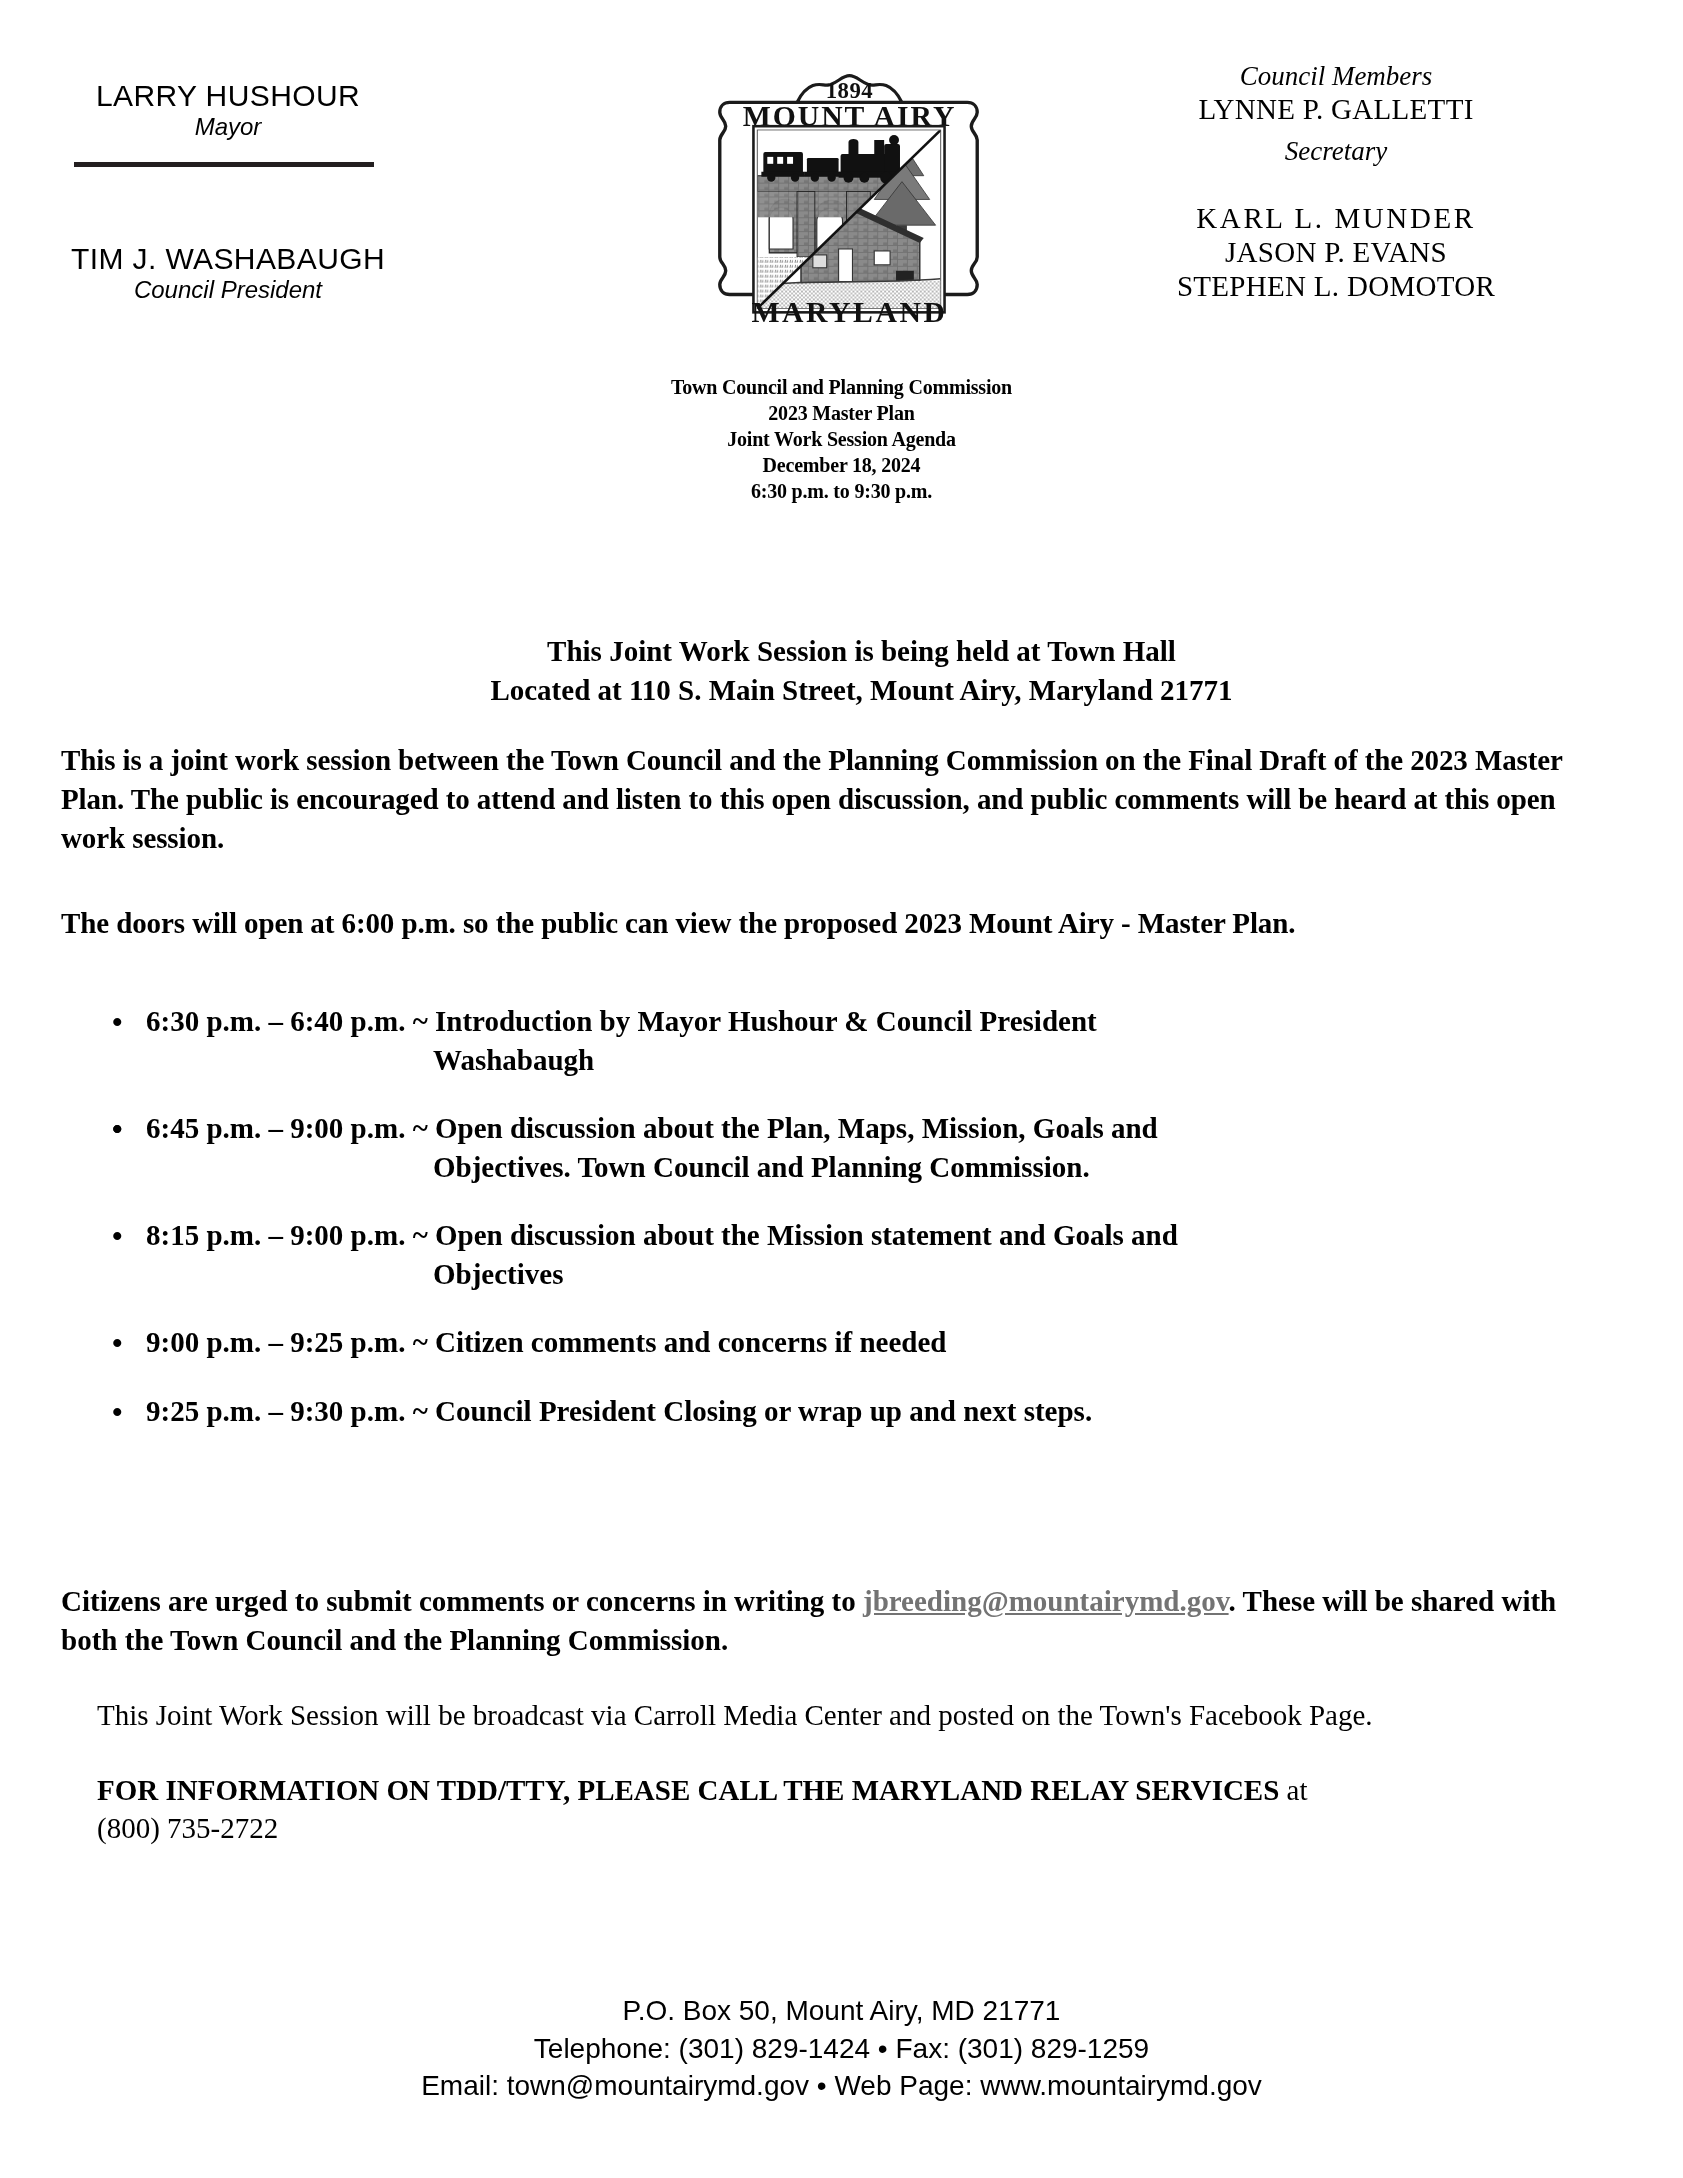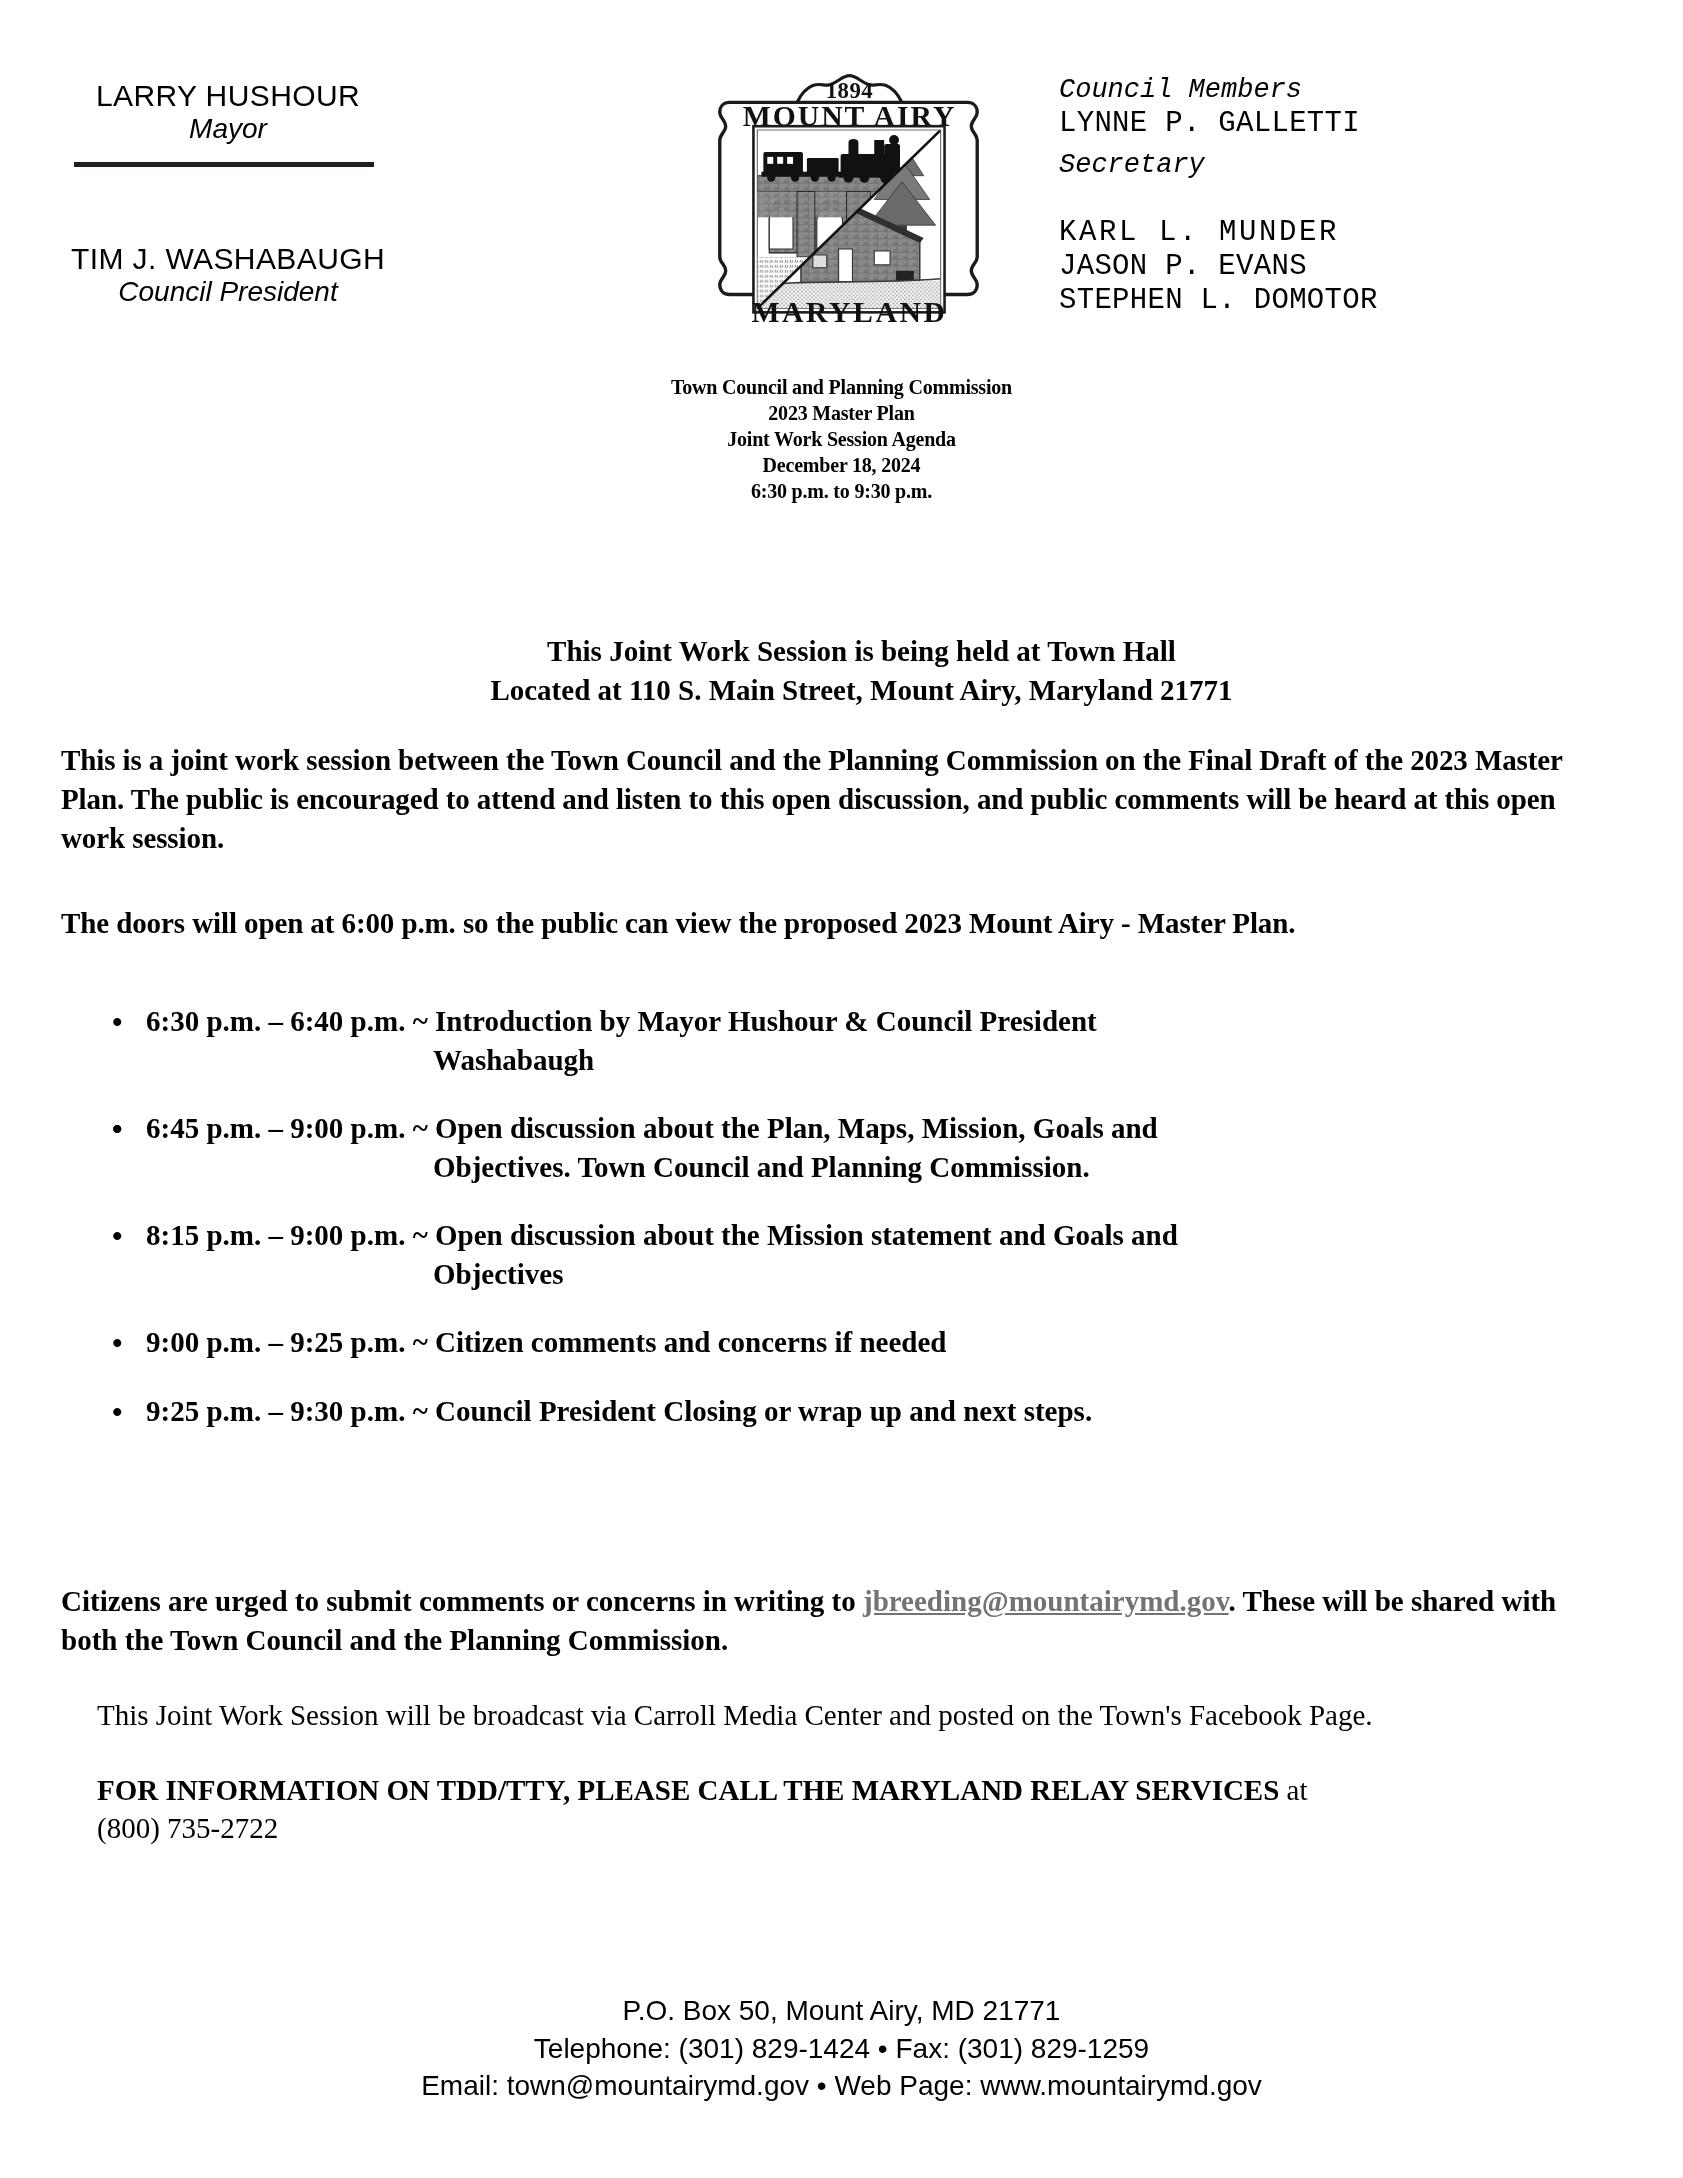--- a/index.html
+++ b/index.html
@@ -32,21 +32,21 @@
     text-align: center;
     font-family: "Liberation Sans", sans-serif;
   }
   .lh-left .name {
     font-size: 30px;
     letter-spacing: 0.4px;
     line-height: 1.12;
     margin-top: 12px;
   }
   .lh-left .role {
-    font-size: 28px;
+    font-size: 24px;
     font-style: italic;
     line-height: 1.15;
   }
   .lh-rule {
     position: absolute;
     left: 74px;
     top: 162px;
     width: 300px;
     height: 5px;
     background: #231f20;
@@ -55,23 +55,24 @@
     position: absolute;
     left: 0;
     top: 163px;
     width: 416px;
     text-align: center;
   }
 
   .lh-right {
     position: absolute;
     left: 1059px;
-    top: 75px;
+    top: 61px;
     width: 554px;
-    font-family: Liberation Mono, monospace;
+    text-align: center;
+    font-family: Liberation Serif, serif;
   }
   .lh-right .cm-title {
     font-size: 27px;
     font-style: italic;
     line-height: 1.18;
   }
   .lh-right .cm-name {
     font-size: 29px;
     line-height: 1.16;
     letter-spacing: 0.3px;

